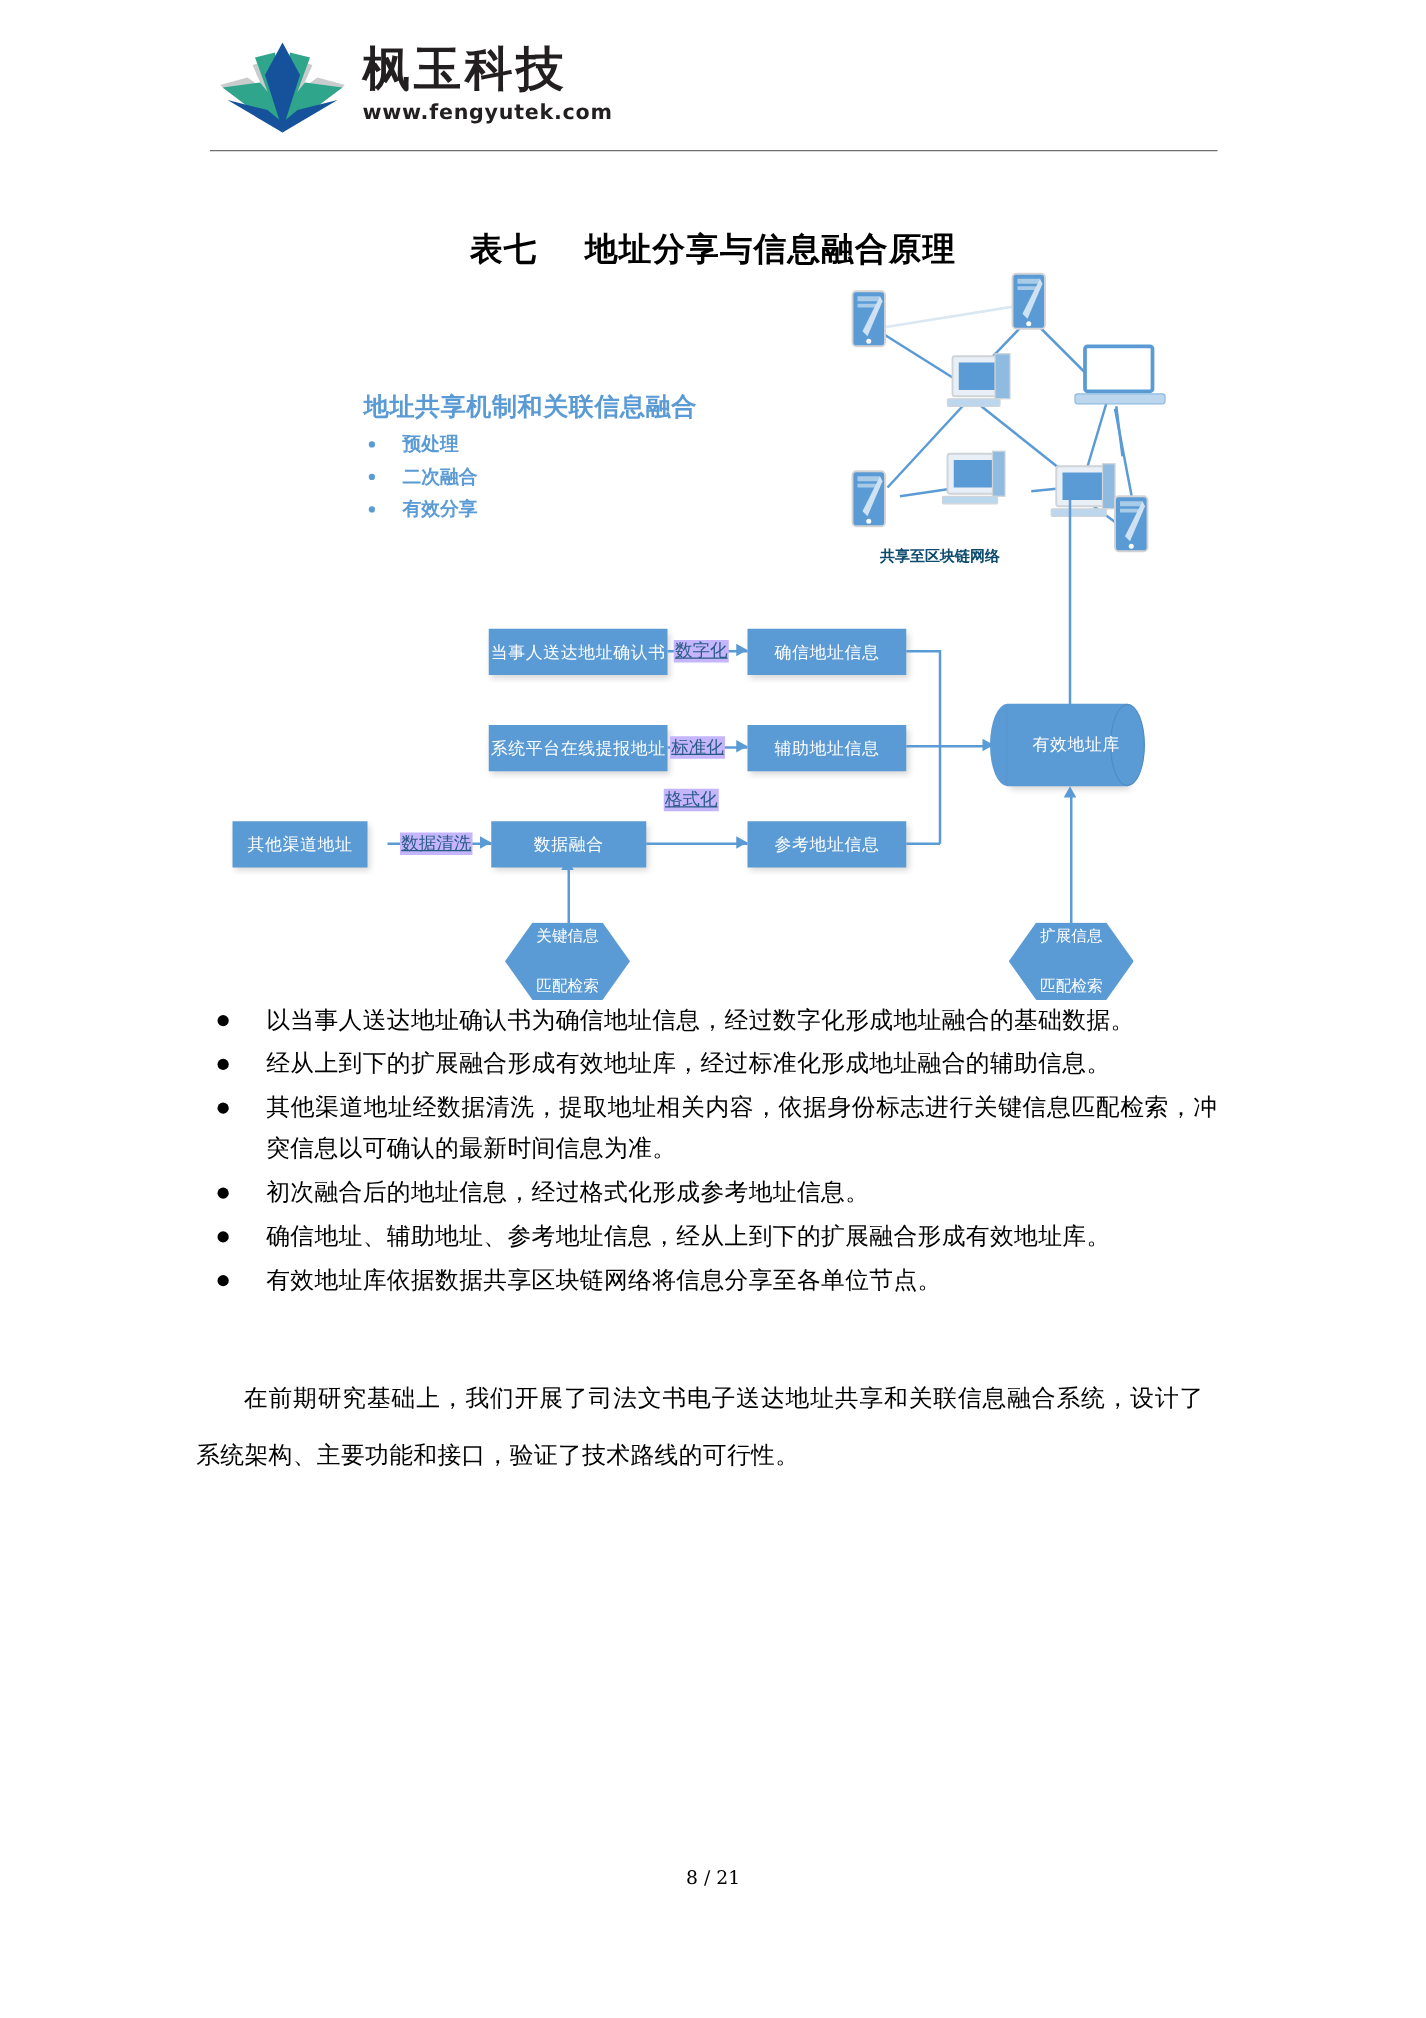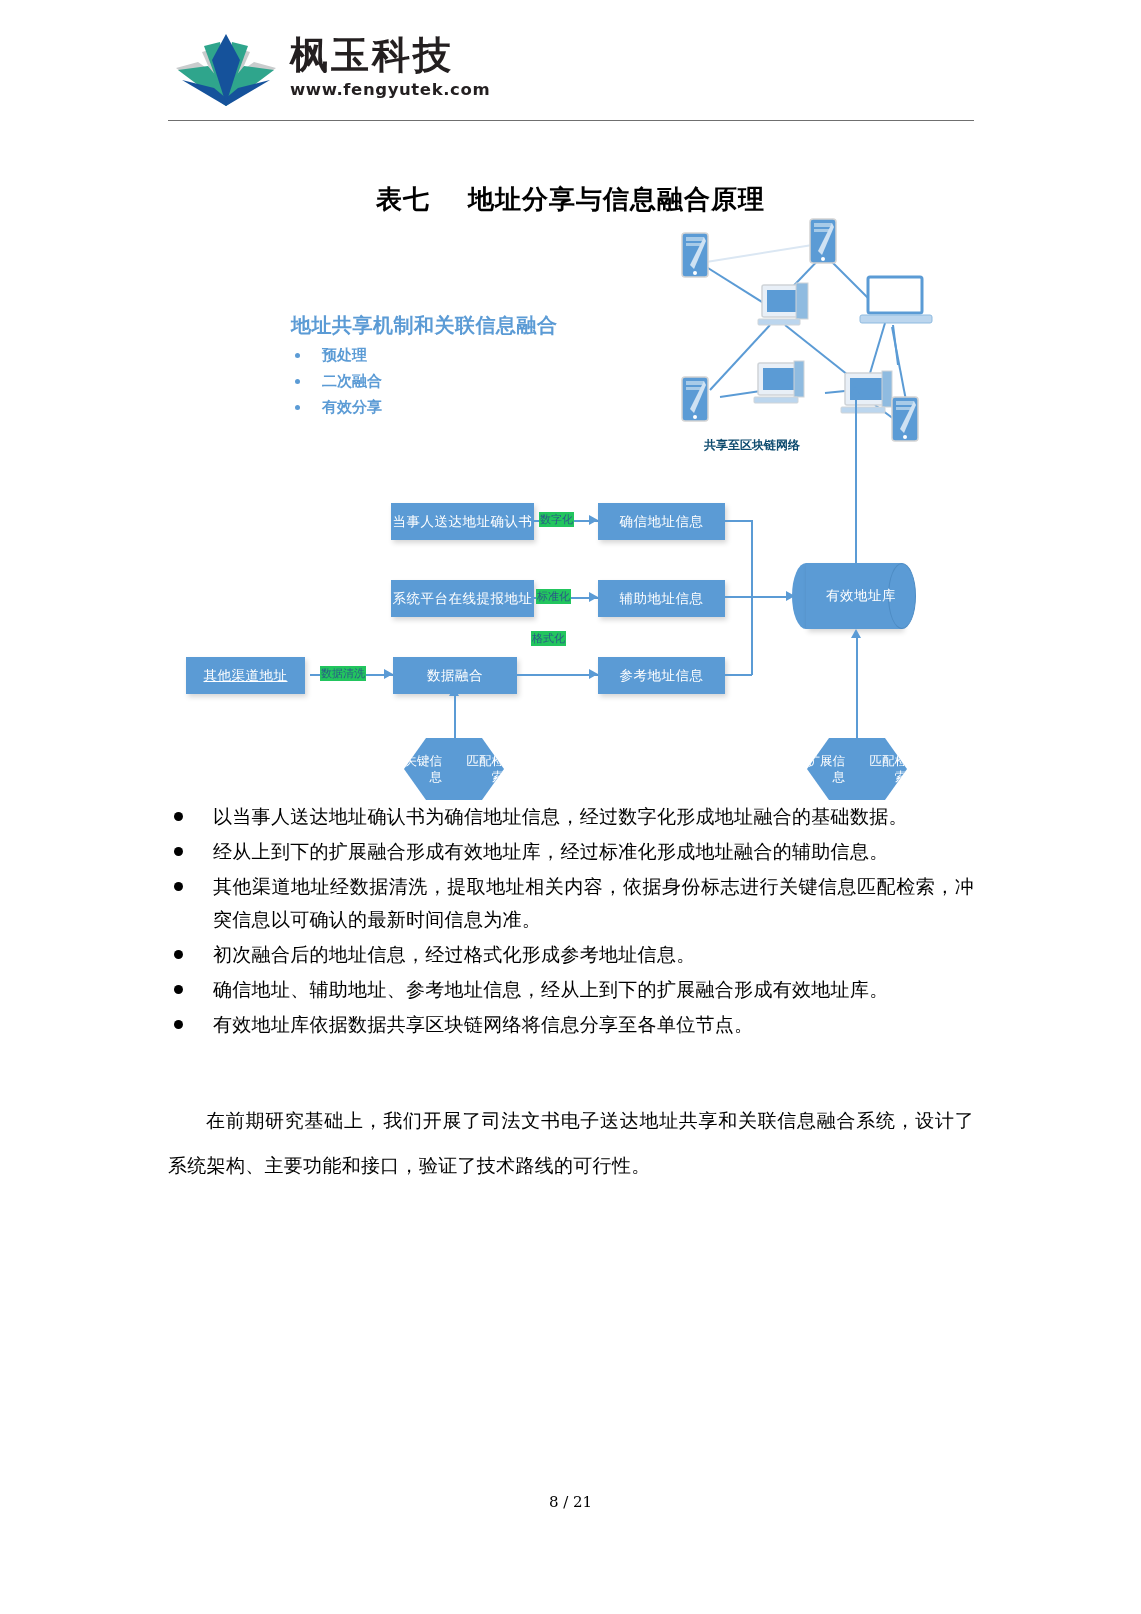--- a/index.html
+++ b/index.html
@@ -130,25 +130,26 @@
     align-items: center;
     justify-content: center;
     text-align: center;
     letter-spacing: 0.5px;
     box-shadow: 2px 3px 5px rgba(0,0,0,0.16);
     box-sizing: border-box;
   }
   .flabel {
     position: absolute;
     font-family: "DejaVu Sans", sans-serif;
-    font-size: 11px;
+    font-size: 14px;
     color: #2a5b86;
-    background: #22c55e;
+    background: #c4b5fd;
     padding: 0 1px;
     white-space: nowrap;
+    text-decoration: underline;
   }
   .conn { position: absolute; background: #5B9BD5; }
   .conn.h { height: 1.6px; }
   .conn.v { width: 1.6px; }
   .arrow-r {
     position: absolute;
     width: 0; height: 0;
     border-left: 9px solid #5B9BD5;
     border-top: 5.5px solid transparent;
     border-bottom: 5.5px solid transparent;
@@ -206,21 +207,21 @@
   .hex {
     position: absolute;
     width: 100px; height: 62px;
     background: #5B9BD5;
     clip-path: polygon(22% 0%, 78% 0%, 100% 50%, 78% 100%, 22% 100%, 0% 50%);
     color: #fff;
     font-family: "DejaVu Sans", sans-serif;
     font-size: 12.5px;
     line-height: 16px;
     display: flex;
-    flex-direction: row;
+    flex-direction: column;
     align-items: center;
     justify-content: center;
     text-align: right;
     gap: 24px;
   }
 
   
   .body-list {
     position: absolute;
     left: 168px; top: 800px;
@@ -244,23 +245,23 @@
     font-family: "DejaVu Serif", serif;
     font-size: 19px;
     line-height: 33px;
     letter-spacing: 0.3px;
     text-align: justify;
     flex: 1;
   }
 
   .para {
     position: absolute;
-    left: 168px; top: 1098px;
+    left: 157px; top: 1098px;
     width: 806px;
-    font-family: Liberation Sans, sans-serif;
+    font-family: Liberation Mono, monospace;
     font-size: 19px;
     line-height: 45px;
     letter-spacing: 0.3px;
     text-indent: 38px;
     text-align: justify;
   }
 
   .footer {
     position: absolute;
     left: 0; top: 1493px;
@@ -407,21 +408,21 @@
   <div class="flabel" style="left:539px; top:512px;">数字化</div>
   <div class="arrow-r" style="left:589px; top:515px;"></div>
   <div class="fbox" style="left:598px; top:503px; width:127px; height:37px;">确信地址信息</div>
 
   <div class="fbox" style="left:391px; top:580px; width:143px; height:37px;">系统平台在线提报地址</div>
   <div class="conn h" style="left:534px; top:597px; width:64px;"></div>
   <div class="flabel" style="left:536px; top:589px;">标准化</div>
   <div class="arrow-r" style="left:589px; top:592px;"></div>
   <div class="fbox" style="left:598px; top:580px; width:127px; height:37px;">辅助地址信息</div>
 
-  <div class="fbox" style="left:186px; top:657px; width:119px; height:37px;text-decoration:underline;">其他渠道地址</div>
+  <div class="fbox" style="left:186px; top:657px; width:108px; height:37px;">其他渠道地址</div>
   <div class="conn h" style="left:310px; top:674px; width:83px;"></div>
   <div class="flabel" style="left:320px; top:666px;">数据清洗</div>
   <div class="arrow-r" style="left:384px; top:669px;"></div>
   <div class="fbox" style="left:393px; top:657px; width:124px; height:37px;">数据融合</div>
   <div class="conn h" style="left:517px; top:674px; width:81px;"></div>
   <div class="flabel" style="left:531px; top:631px;">格式化</div>
   <div class="arrow-r" style="left:589px; top:669px;"></div>
   <div class="fbox" style="left:598px; top:657px; width:127px; height:37px;">参考地址信息</div>
 
   <div class="conn h" style="left:725px; top:520px; width:27px;"></div>

